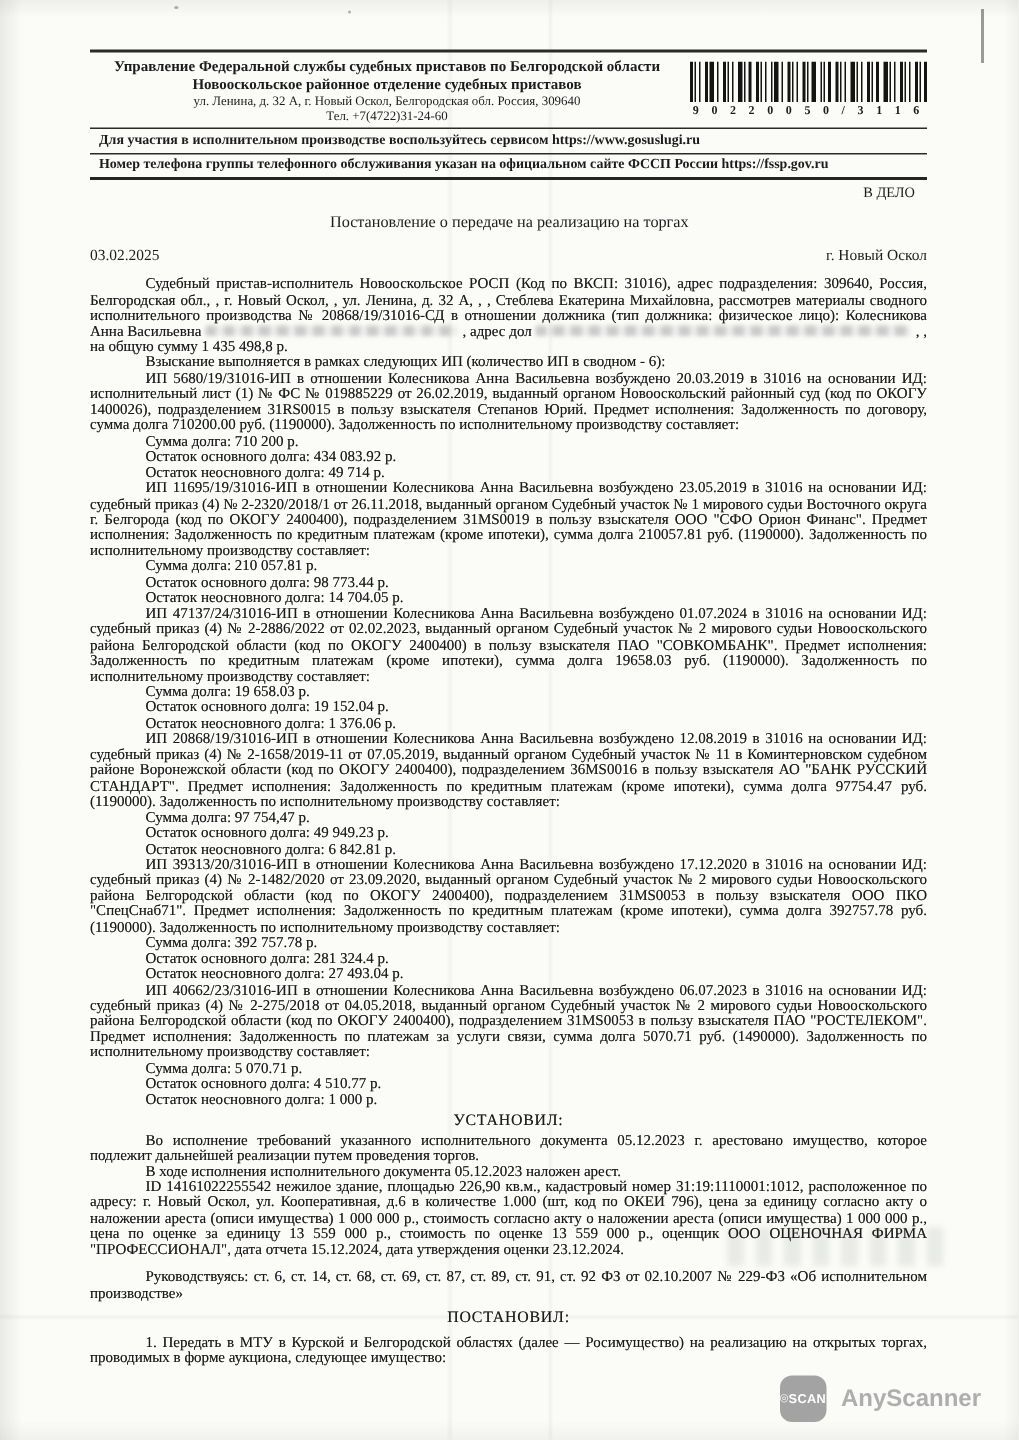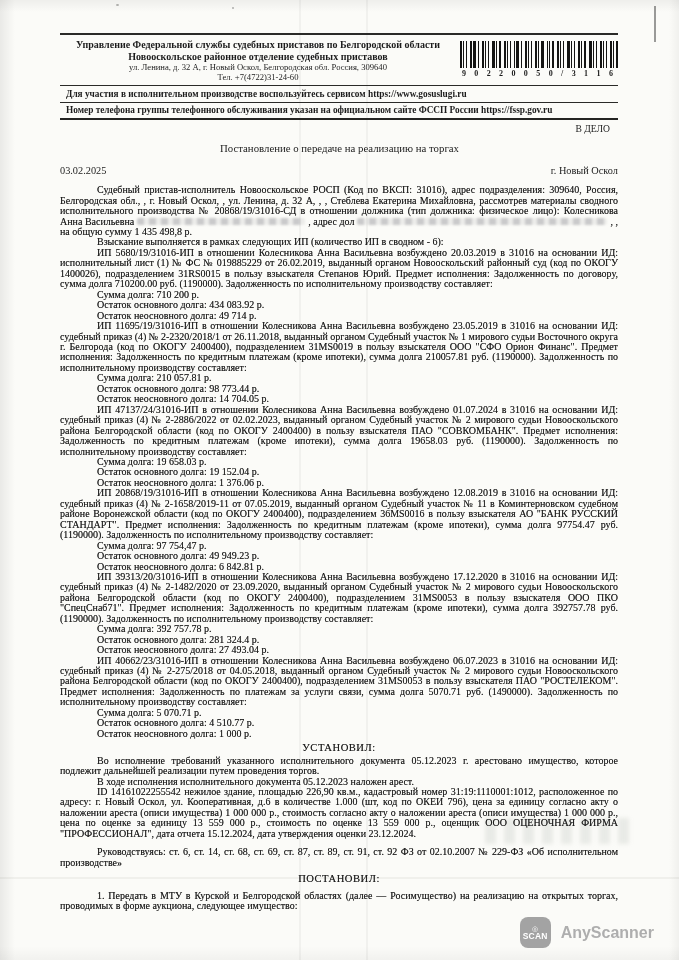--- a/index.html
+++ b/index.html
@@ -59,21 +59,21 @@
   .ghost-stamp{
     position:absolute;right:46px;top:818px;width:148px;height:26px;z-index:2;
     background:repeating-linear-gradient(90deg,rgba(140,150,140,.16) 0 11px,rgba(0,0,0,0) 11px 19px);
     filter:blur(2px);
   }
 
   
   .watermark{position:absolute;right:25px;bottom:12px;display:flex;align-items:center;gap:10px;z-index:9;}
   .scan-badge{
     width:31px;height:31px;border-radius:8px;background:#a3a3a3;color:#fff;
-    display:flex;flex-direction:column;align-items:center;justify-content:center;
+    display:flex;flex-direction:row;align-items:center;justify-content:center;
     font-family:"Liberation Sans","DejaVu Sans",sans-serif;
   }
   .scan-badge .cam{font-size:7px;line-height:7px;}
   .scan-badge .scan-text{font-size:8.5px;font-weight:bold;line-height:9px;letter-spacing:.2px;}
   .watermark-label{font-family:"Liberation Sans","DejaVu Sans",sans-serif;font-size:16px;font-weight:bold;color:#aeaeae;}
 </style>
 </head>
 <body>
 
 <div class="page">

